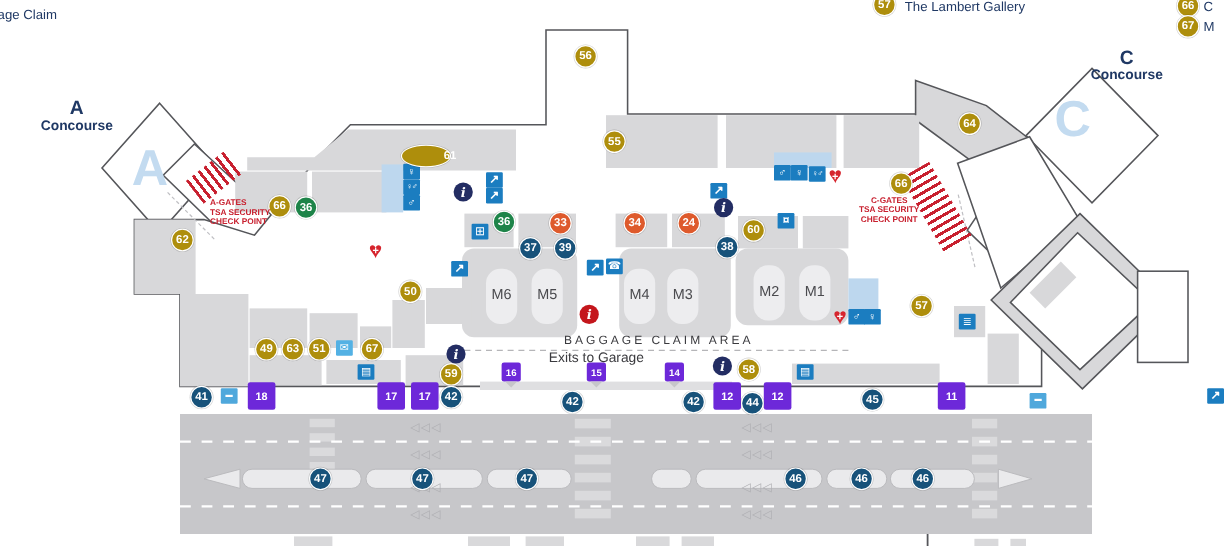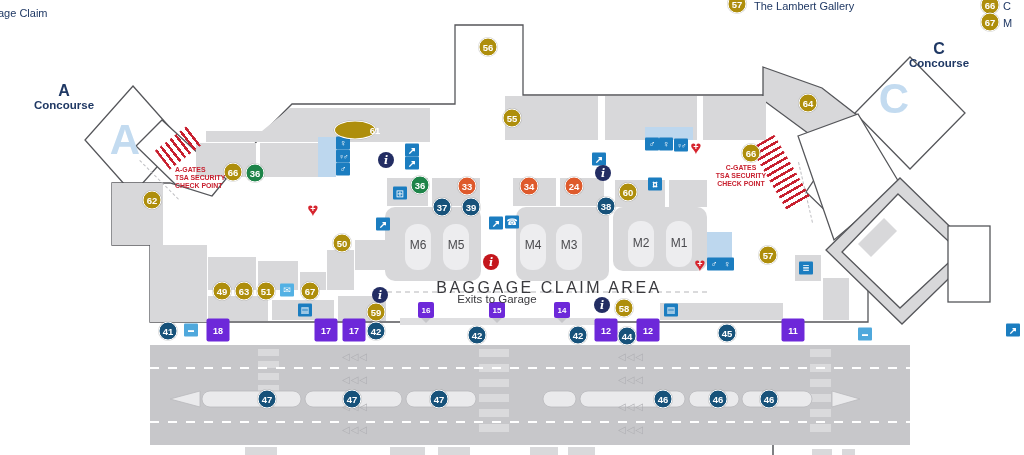--- a/index.html
+++ b/index.html
@@ -216,21 +216,21 @@
     <div>A-GATES</div>
     <div>TSA SECURITY</div>
     <div>CHECK POINT</div>
   </div>
   <div class="checkpoint center" style="left:741px;top:164px;">
     <div>C-GATES</div>
     <div>TSA SECURITY</div>
     <div>CHECK POINT</div>
   </div>
 
-  <div class="bigarea" style="left:549px;top:279px;font-size:16px;letter-spacing:2.5px;">BAGGAGE CLAIM AREA</div>
+  <div class="bigarea" style="left:549px;top:279px;font-size:10px;letter-spacing:2.5px;">BAGGAGE CLAIM AREA</div>
   <div class="bigarea" style="left:497px;top:293px;font-size:11.5px;">Exits to Garage</div>
 
   <div id="layer">
       <span class="m gold" style="left: 488px; top: 47px;">56</span>
       <span class="m gold" style="left: 512px; top: 118px;">55</span>
       <span class="m gold" style="left: 355px; top: 130px; padding-left: 40px;">61</span>
       <span class="m gold" style="left: 808px; top: 103px;">64</span>
       <span class="m gold" style="left: 233px; top: 172px;">66</span>
       <span class="m gold" style="left: 751px; top: 153px;">66</span>
       <span class="m gold" style="left: 152px; top: 200px; text-align: right;">62</span>

